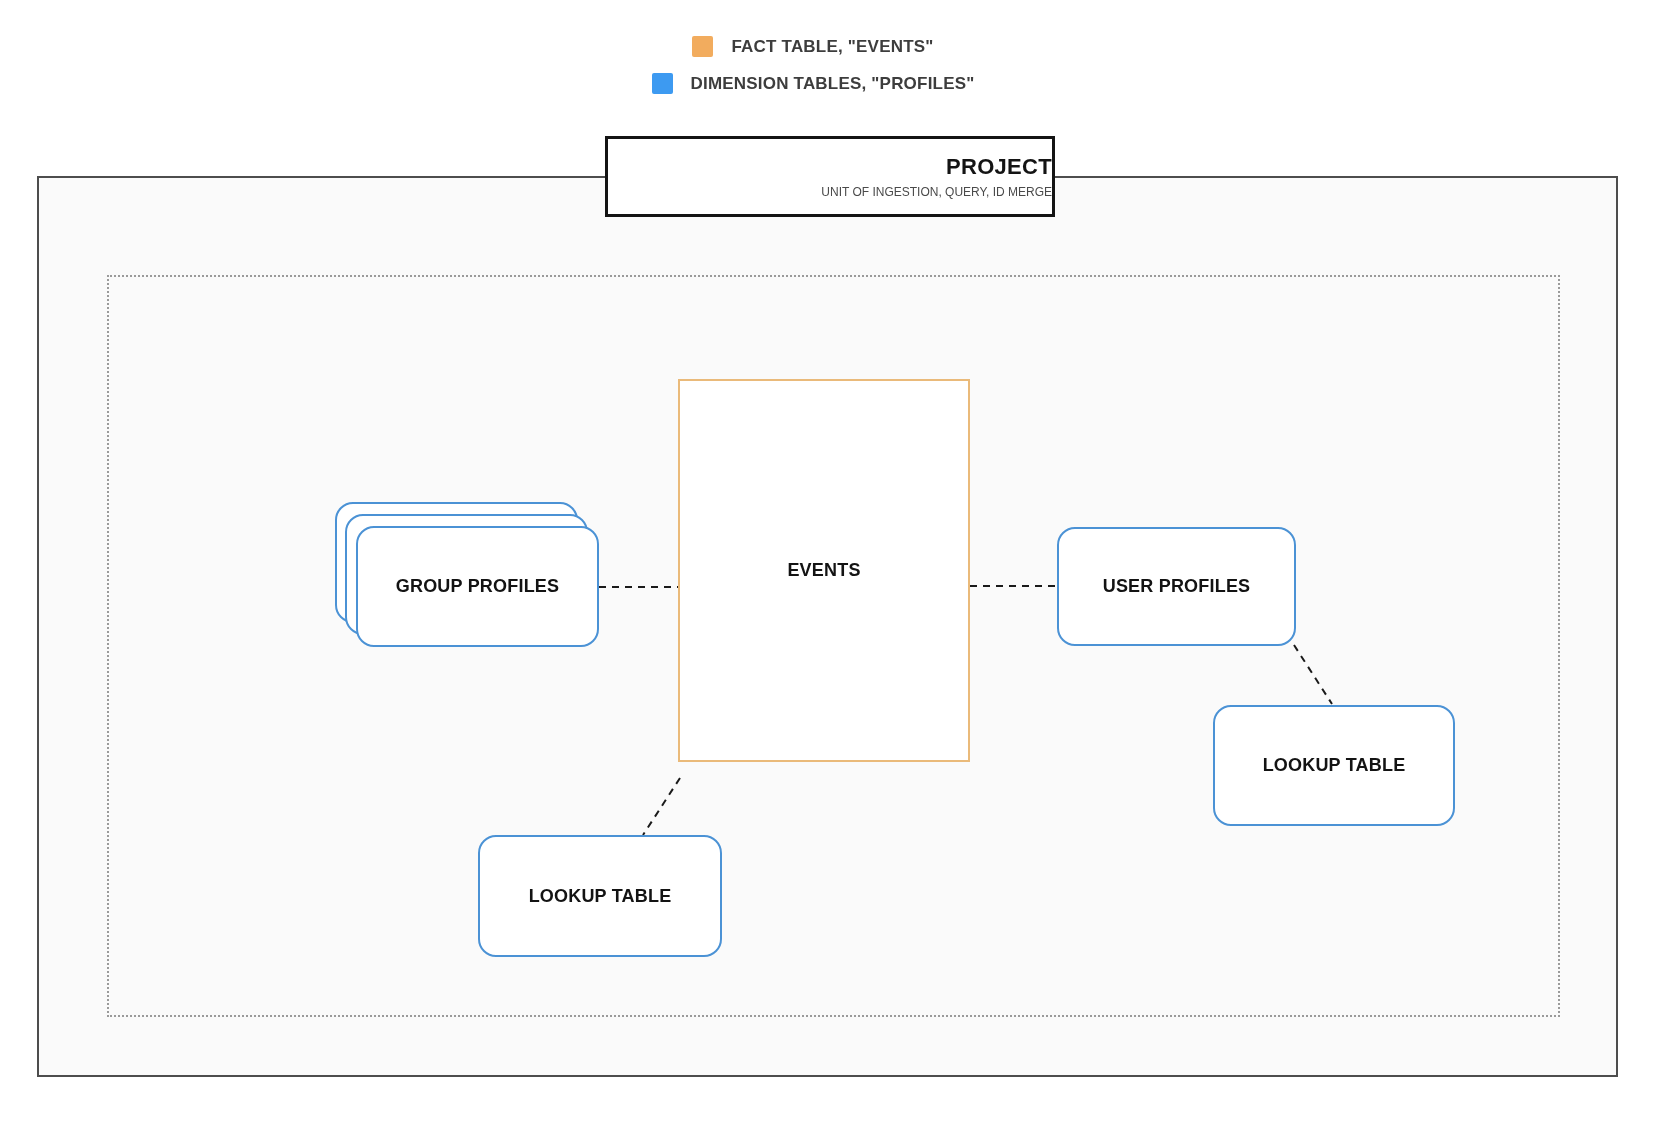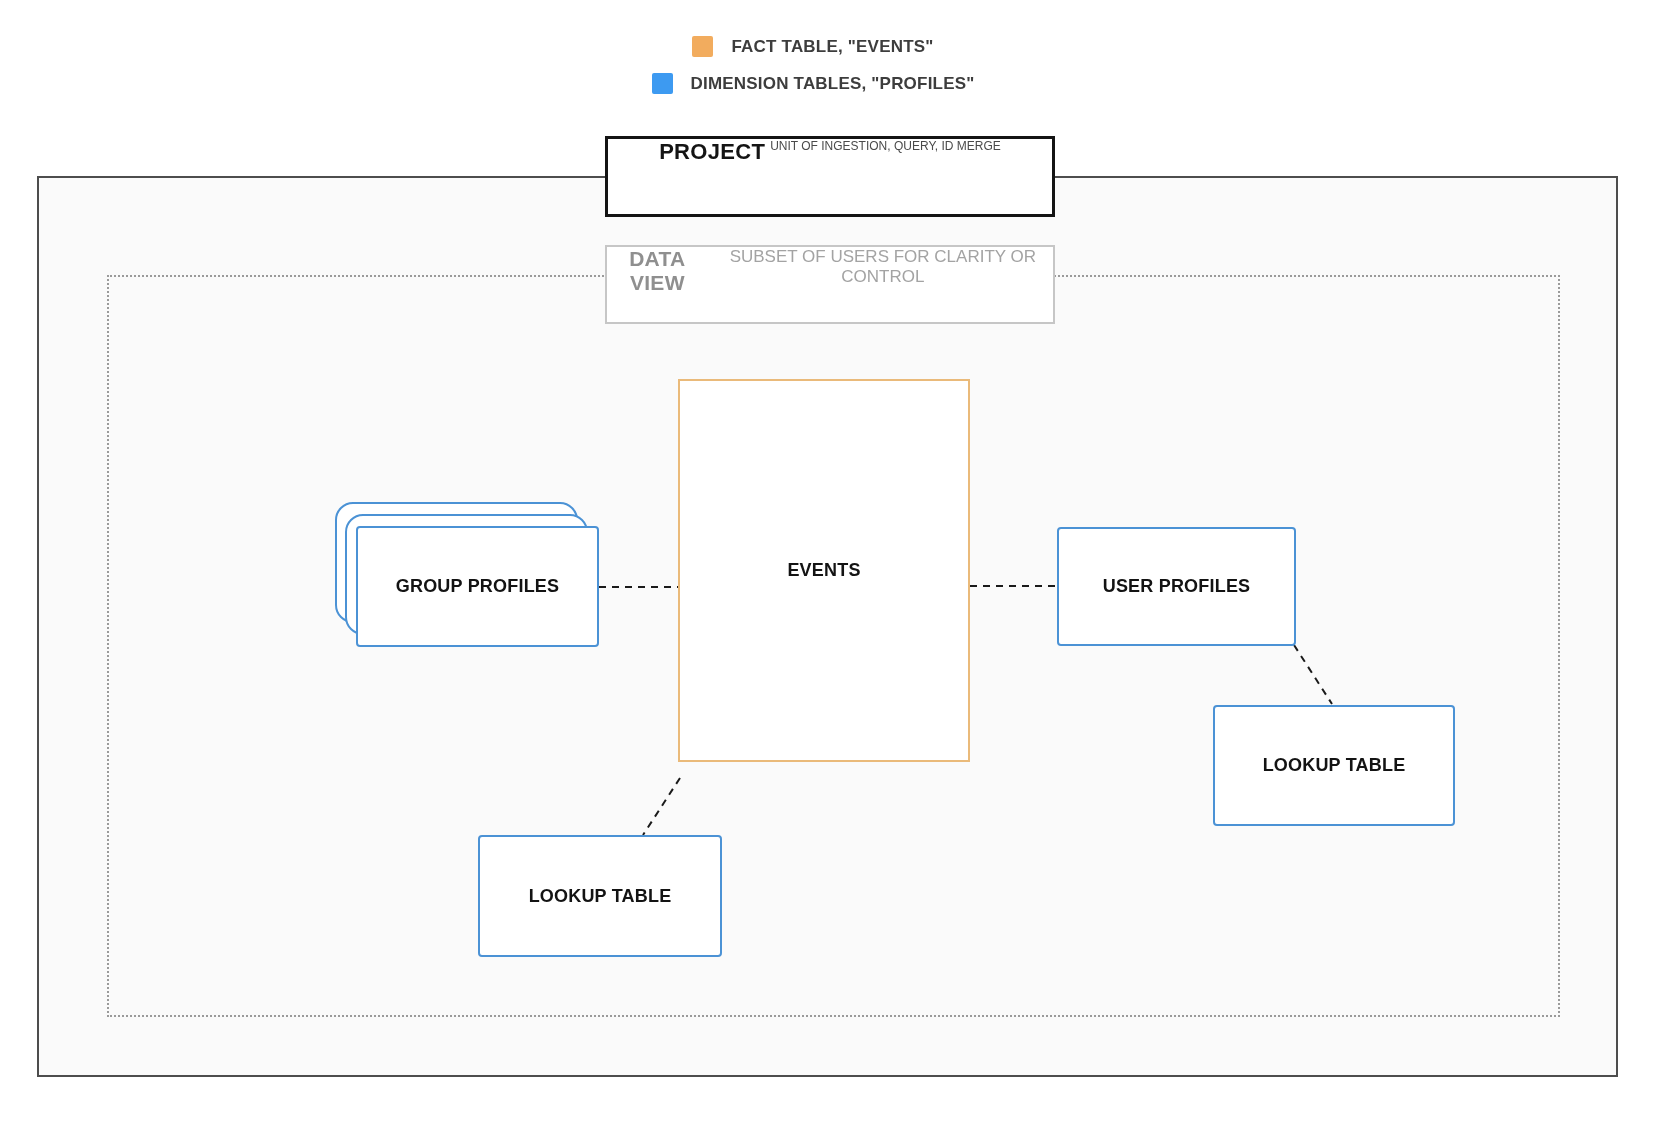--- a/index.html
+++ b/index.html
@@ -29,21 +29,21 @@
 
   
   .dataview-region {
     position: absolute; left: 107px; top: 275px; width: 1453px; height: 742px;
     border: 2px dotted #9a9a9a; box-sizing: border-box;
   }
 
   
   .header-box {
     position: absolute; left: 605px; width: 450px; box-sizing: border-box;
-    display: flex; flex-direction: row; align-items: flex-start; justify-content: center;
+    display: flex; flex-direction: column; align-items: flex-end; justify-content: center;
     gap: 5px; text-align: center; background: #ffffff;
   }
   .project-box { top: 136px; height: 81px; border: 3px solid #141414; z-index: 6; }
   .project-title { font-size: 22px; font-weight: bold; color: #141414; letter-spacing: .3px; }
   .project-subtitle { font-size: 12px; color: #4a4a4a; }
   .dataview-box { top: 245px; height: 79px; border: 2px solid #c6c6c6; z-index: 5; }
   .dataview-title { font-size: 21px; font-weight: bold; color: #8f8f8f; letter-spacing: .3px; }
   .dataview-subtitle { font-size: 17px; color: #a3a3a3; }
 
   
@@ -53,21 +53,21 @@
   .node {
     position: absolute; box-sizing: border-box; background: #ffffff;
     display: flex; align-items: center; justify-content: center;
     font-size: 18px; font-weight: bold; color: #131313; letter-spacing: .2px;
     z-index: 3; text-align: center;
   }
   .node-fact {
     left: 678px; top: 379px; width: 292px; height: 383px;
     border: 2px solid #eaba7a;
   }
-  .node-dim { border: 2px solid #4b92d5; border-radius: 4px; }
+  .node-dim { border: 2px solid #4b92d5; border-radius: 18px; }
   .stack-card { position: absolute; box-sizing: border-box; background: #ffffff;
     border: 2px solid #4b92d5; border-radius: 18px; }
   .stack-back  { left: 335px; top: 502px; width: 243px; height: 121px; z-index: 2; }
   .stack-mid   { left: 345px; top: 514px; width: 243px; height: 121px; z-index: 3; }
   .group-front { left: 356px; top: 526px; width: 243px; height: 121px; z-index: 4; }
   .user-profiles { left: 1057px; top: 527px; width: 239px; height: 119px; }
   .lookup-right  { left: 1213px; top: 705px; width: 242px; height: 121px; }
   .lookup-bottom { left: 478px;  top: 835px; width: 244px; height: 122px; }
 </style>
 </head>
@@ -88,24 +88,20 @@
 
   <div class="project-container"></div>
 
   <div class="dataview-region"></div>
 
   <div class="header-box project-box">
     <div class="project-title">PROJECT</div>
     <div class="project-subtitle">UNIT OF INGESTION, QUERY, ID MERGE</div>
   </div>
 
-  <div class="header-box dataview-box">
-    <div class="dataview-title">DATA VIEW</div>
-    <div class="dataview-subtitle">SUBSET OF USERS FOR CLARITY OR CONTROL</div>
-  </div>
 
   <svg class="connector-layer" width="1664" height="1128" viewBox="0 0 1664 1128">
     <line x1="599" y1="587" x2="678" y2="587" stroke="#1a1a1a" stroke-width="2" stroke-dasharray="7 6"></line>
     <line x1="970" y1="586" x2="1057" y2="586" stroke="#1a1a1a" stroke-width="2" stroke-dasharray="7 6"></line>
     <line x1="1294" y1="645" x2="1332" y2="704" stroke="#1a1a1a" stroke-width="2" stroke-dasharray="7 6"></line>
     <line x1="680" y1="778" x2="643" y2="835" stroke="#1a1a1a" stroke-width="2" stroke-dasharray="7 6"></line>
   </svg>
 
   <div class="node node-fact" style="border-color: rgb(234, 186, 122);">
     <span>EVENTS</span>

